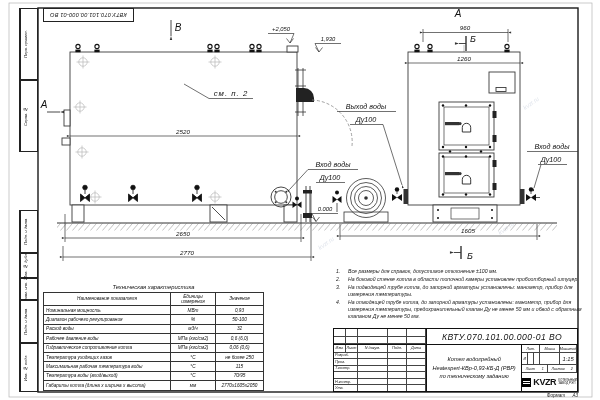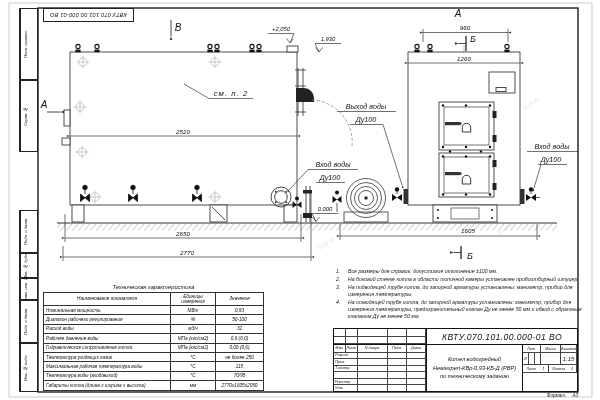--- a/index.html
+++ b/index.html
@@ -612,20 +612,28 @@
       <div class="tb-rsheet">
         <div>
           <span>Лист</span>
           <span>1</span>
         </div>
         <div>
           <span>Листов</span>
           <span>2</span>
         </div>
       </div>
+      <div class="tb-rlogo">
+        <div class="lmark"></div>
+        <span class="lkvzr">KVZR</span>
+        <span class="lsub">
+          <div>КОТЕЛЬНЫЙ</div>
+          <div>ЗАВОД РЭП</div>
+        </span>
+      </div>
     </div>
   </div>
 </div>
 
 <div class="fmt">
   <span>Формат</span>
   <span>А3</span>
 </div>
 
 </body></html>

